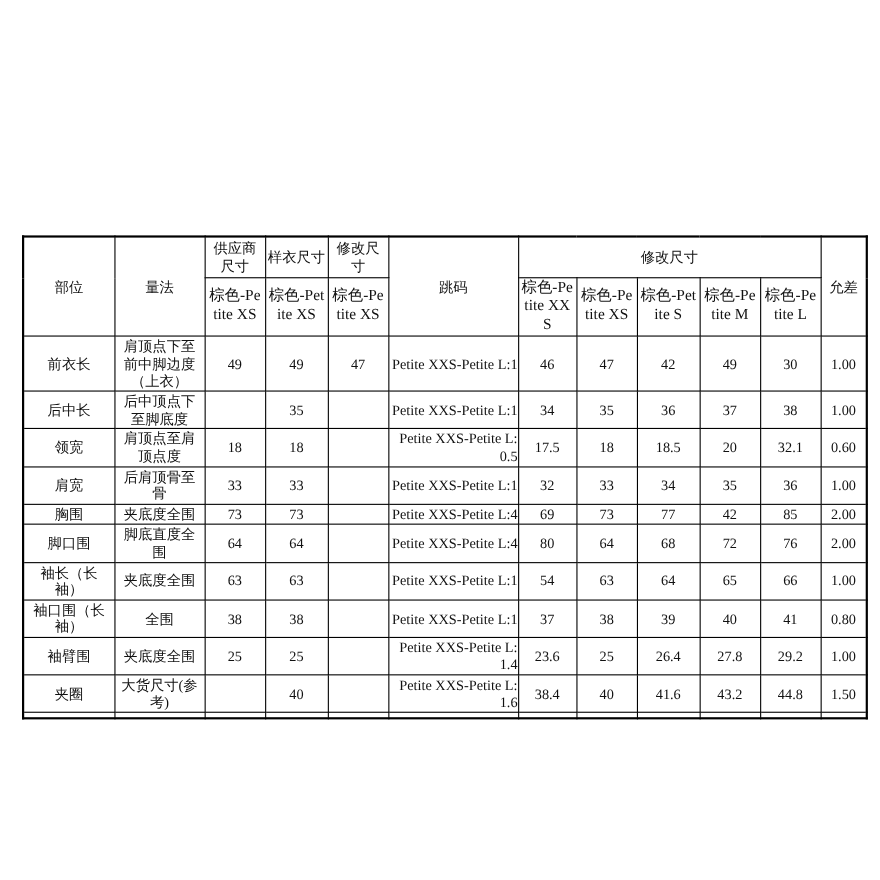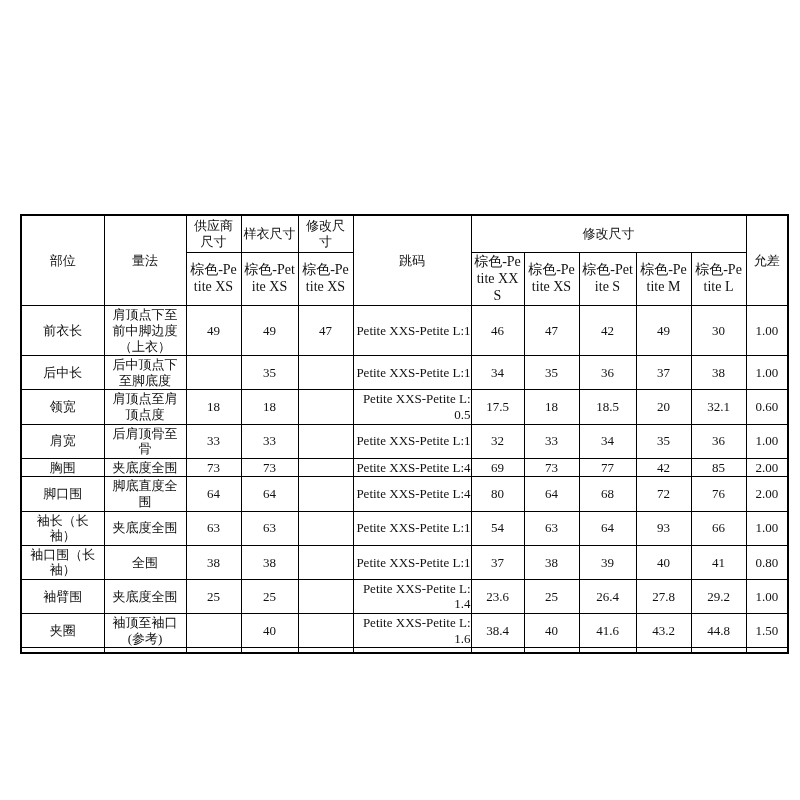--- a/index.html
+++ b/index.html
@@ -153,21 +153,21 @@
         <tr>
           <td>袖长（长袖）</td>
           <td>夹底度全围</td>
           <td>63</td>
           <td>63</td>
           <td></td>
           <td class="grading">Petite XXS-Petite L:1</td>
           <td>54</td>
           <td>63</td>
           <td>64</td>
-          <td>93</td>
+          <td>65</td>
           <td>66</td>
           <td>1.00</td>
         </tr>
         <tr>
           <td>袖口围（长袖）</td>
           <td>全围</td>
           <td>38</td>
           <td>38</td>
           <td></td>
           <td class="grading">Petite XXS-Petite L:1</td>
@@ -187,21 +187,21 @@
           <td class="grading">Petite XXS-Petite L:1.4</td>
           <td>23.6</td>
           <td>25</td>
           <td>26.4</td>
           <td>27.8</td>
           <td>29.2</td>
           <td>1.00</td>
         </tr>
         <tr>
           <td>夹圈</td>
-          <td>袖顶至袖口(参考)</td>
+          <td>大货尺寸(参考)</td>
           <td></td>
           <td>40</td>
           <td></td>
           <td class="grading">Petite XXS-Petite L:1.6</td>
           <td>38.4</td>
           <td>40</td>
           <td>41.6</td>
           <td>43.2</td>
           <td>44.8</td>
           <td>1.50</td>

